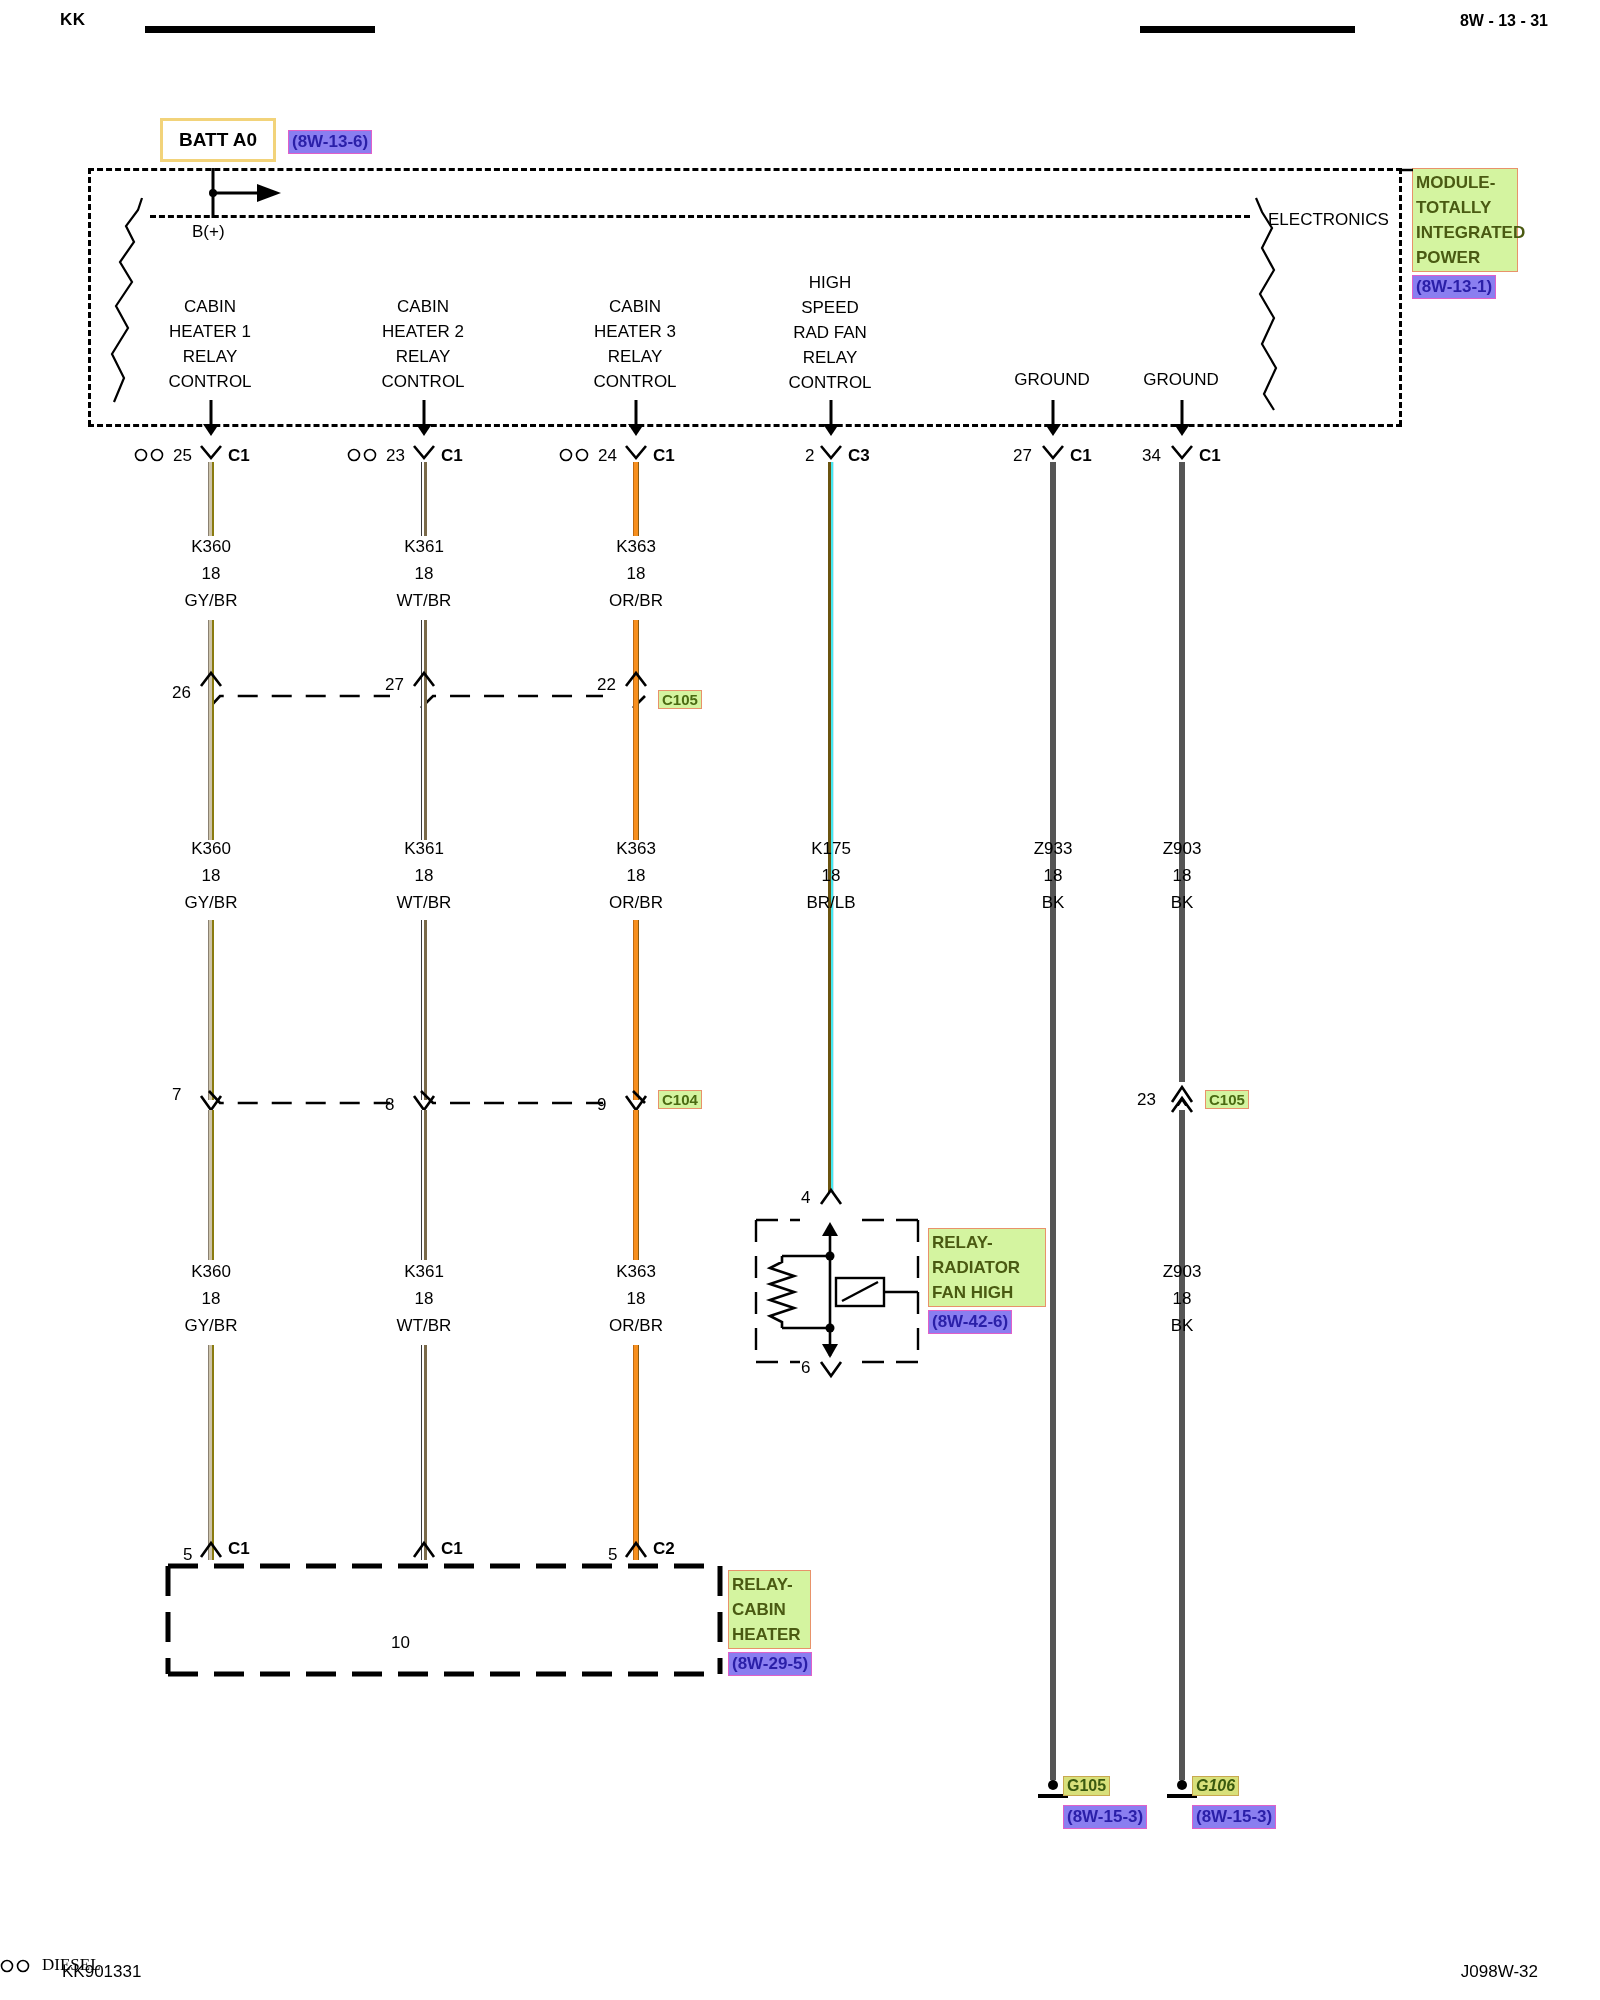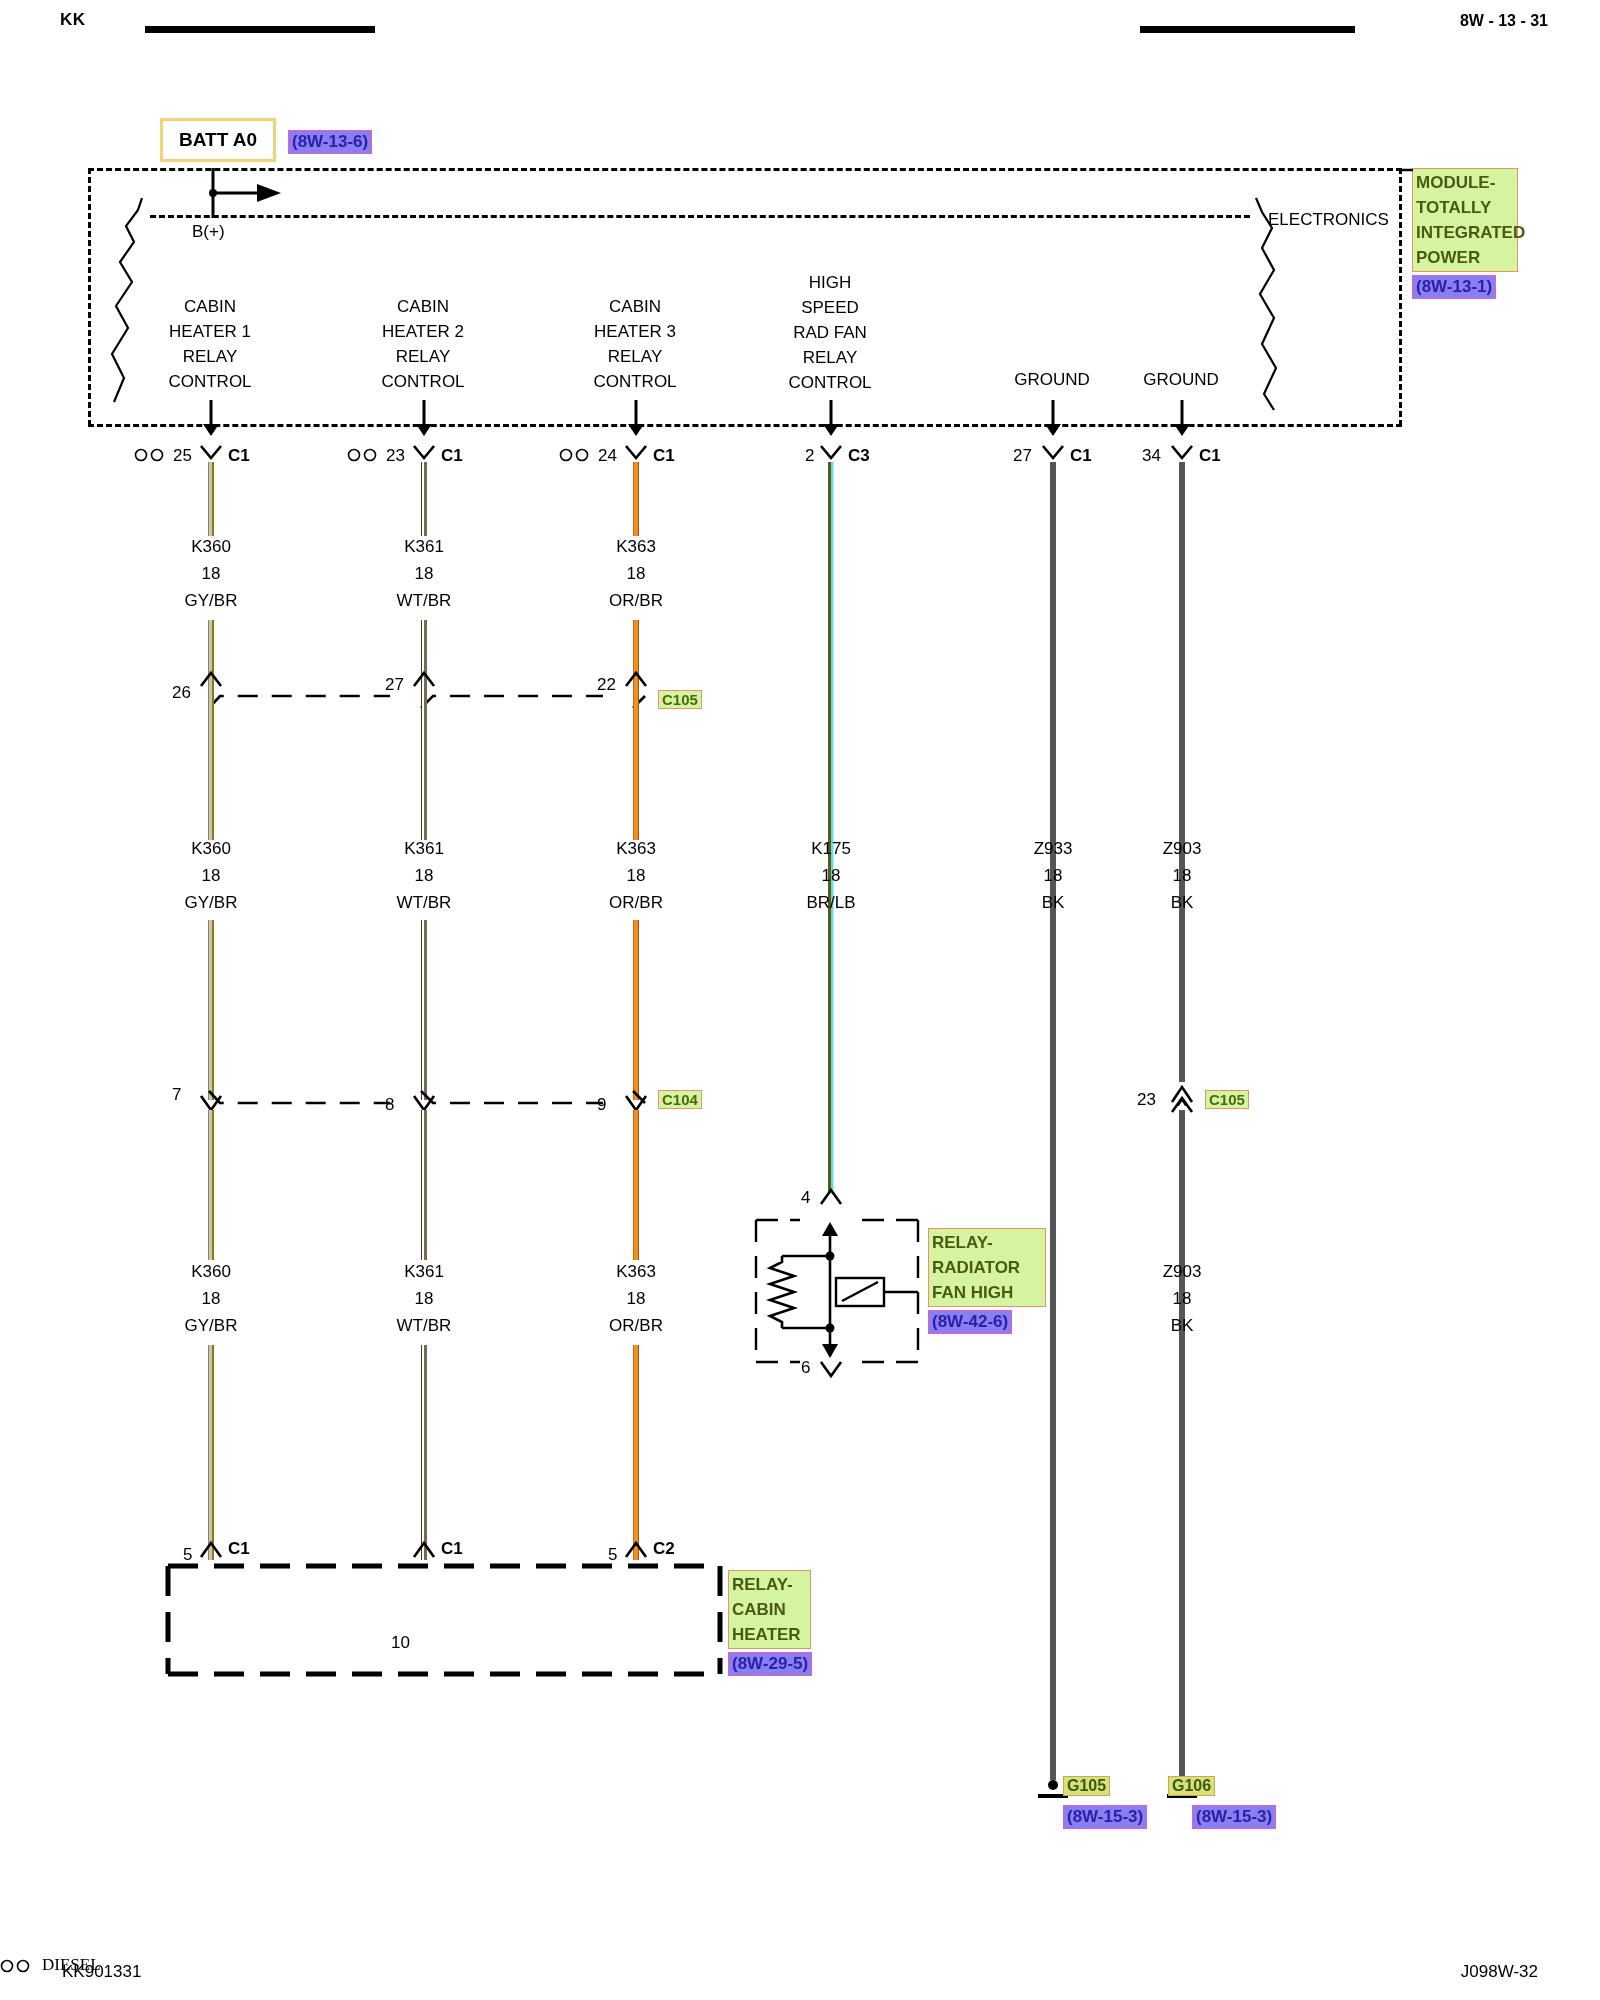--- a/index.html
+++ b/index.html
@@ -475,21 +475,21 @@
     <circle cx="23" cy="7" r="5" fill="#000"></circle>
     <line x1="8" y1="18" x2="38" y2="18" stroke="#000" stroke-width="4"></line>
   </svg>
   <div class="abs lbl-gnd" style="left:1063px; top:1776px;">G105</div>
   <div class="abs lbl-ref" style="left:1063px; top:1805px;">(8W-15-3)</div>
 
   <svg class="abs" style="left:1159px; top:1778px;" width="44" height="26">
     <circle cx="23" cy="7" r="5" fill="#000"></circle>
     <line x1="8" y1="18" x2="38" y2="18" stroke="#000" stroke-width="4"></line>
   </svg>
-  <div class="abs lbl-gnd" style="left:1168px; top:1776px;">G106</div>
+  <div class="abs lbl-gnd" style="left:1192px; top:1776px;font-style:italic;">G106</div>
   <div class="abs lbl-ref" style="left:1192px; top:1805px;">(8W-15-3)</div>
 
   <div class="abs ftr-diesel">
     <svg style="vertical-align:middle; margin-right:8px;" width="34" height="16">
       <circle cx="7" cy="8" r="5.5" fill="none" stroke="#000" stroke-width="1.6"></circle>
       <circle cx="23" cy="8" r="5.5" fill="none" stroke="#000" stroke-width="1.6"></circle>
     </svg><span>DIESEL</span>
   </div>
   <div class="abs txt ftr-left">KK901331</div>
   <div class="abs txt ftr-right">J098W-32</div>

